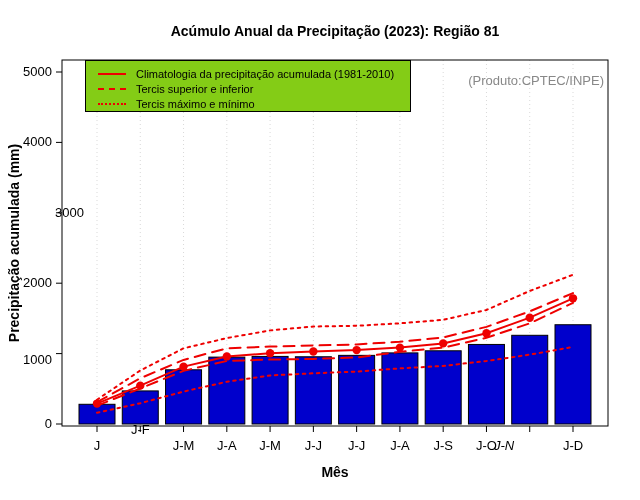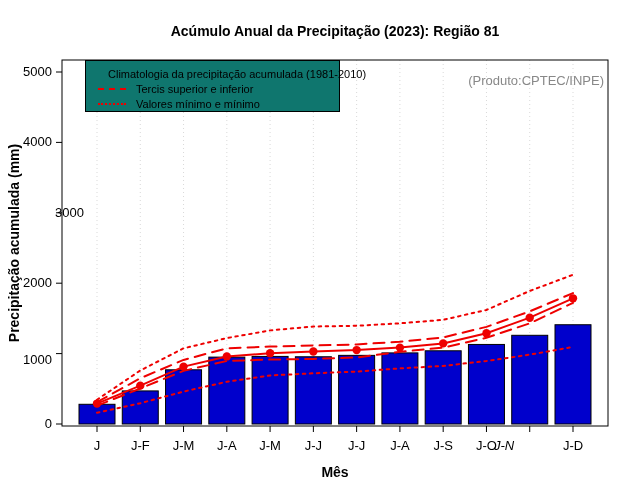--- a/index.html
+++ b/index.html
@@ -5,21 +5,21 @@
   html,body{margin:0;padding:0;background:#ffffff;}
   #stage{
     position:relative;width:640px;height:500px;background:#ffffff;
     font-family:"Liberation Sans", sans-serif;color:#000;overflow:hidden;
   }
   #plot-svg{position:absolute;left:0;top:0;}
   .abs{position:absolute;}
   #chart-title{left:62px;top:23px;width:546px;text-align:center;
     font-size:14px;font-weight:bold;}
   #watermark{right:36px;top:73px;font-size:13px;color:#888;}
-  #legend{left:85px;top:60px;width:255px;height:52px;background:#0f766e;
+  #legend{left:85px;top:60px;width:326px;height:52px;background:#84cc16;
     border:1px solid #000;box-sizing:border-box;padding:5px 0 0 12px;}
   .legend-row{display:flex;align-items:center;height:15px;}
   .legend-swatch{width:28px;margin-right:10px;border-top-width:2px;border-top-color:#EE0000;}
   .sw-solid{border-top-style:solid;}
   .sw-dashed{border-top-style:dashed;}
   .sw-dotted{border-top-style:dotted;}
   .legend-label{font-size:11px;white-space:nowrap;}
   #ylabel{left:14px;top:243px;transform:translate(-50%,-50%) rotate(-90deg);
     font-size:14px;font-weight:bold;white-space:nowrap;}
   #xlabel{left:62px;top:464px;width:546px;text-align:center;
@@ -107,33 +107,33 @@
     <div class="legend-row">
       <div class="legend-swatch sw-solid"></div>
       <div class="legend-label">Climatologia da precipitação acumulada (1981-2010)</div>
     </div>
     <div class="legend-row">
       <div class="legend-swatch sw-dashed"></div>
       <div class="legend-label">Tercis superior e inferior</div>
     </div>
     <div class="legend-row">
       <div class="legend-swatch sw-dotted"></div>
-      <div class="legend-label">Valores mínimo e mínimo</div>
+      <div class="legend-label">Tercis máximo e mínimo</div>
     </div>
   </div>
 
   <div id="tick-layer">
       <div class="abs ytick-label" style="top: 416px; left: 0px;">0</div>
       <div class="abs ytick-label" style="top: 331px; left: 0px; margin-top: 21px;">1000</div>
       <div class="abs ytick-label" style="top: 275.2px; left: 0px;">2000</div>
       <div class="abs ytick-label" style="top: 204.8px; left: 0px; padding-left: 32px;">3000</div>
       <div class="abs ytick-label" style="top: 134.4px; left: 0px;">4000</div>
       <div class="abs ytick-label" style="top: 64px; left: 0px;">5000</div>
       <div class="abs xtick-label" style="top: 438px; left: 75px;">J</div>
-      <div class="abs xtick-label" style="top: 438px; left: 118.273px;">J-F</div>
+      <div class="abs xtick-label" style="top: 422px; left: 118.273px;">J-F</div>
       <div class="abs xtick-label" style="top: 438px; left: 161.545px;">J-M</div>
       <div class="abs xtick-label" style="top: 438px; left: 204.818px;">J-A</div>
       <div class="abs xtick-label" style="top: 438px; left: 248.091px;">J-M</div>
       <div class="abs xtick-label" style="top: 438px; left: 291.364px;">J-J</div>
       <div class="abs xtick-label" style="top: 438px; left: 334.636px;">J-J</div>
       <div class="abs xtick-label" style="top: 438px; left: 377.909px;">J-A</div>
       <div class="abs xtick-label" style="top: 438px; left: 421.182px;">J-S</div>
       <div class="abs xtick-label" style="top: 438px; left: 464.455px;">J-O</div>
       <div class="abs xtick-label" style="top: 438px; left: 482px; font-style: italic;">J-N</div>
       <div class="abs xtick-label" style="top: 438px; left: 551px;">J-D</div>

